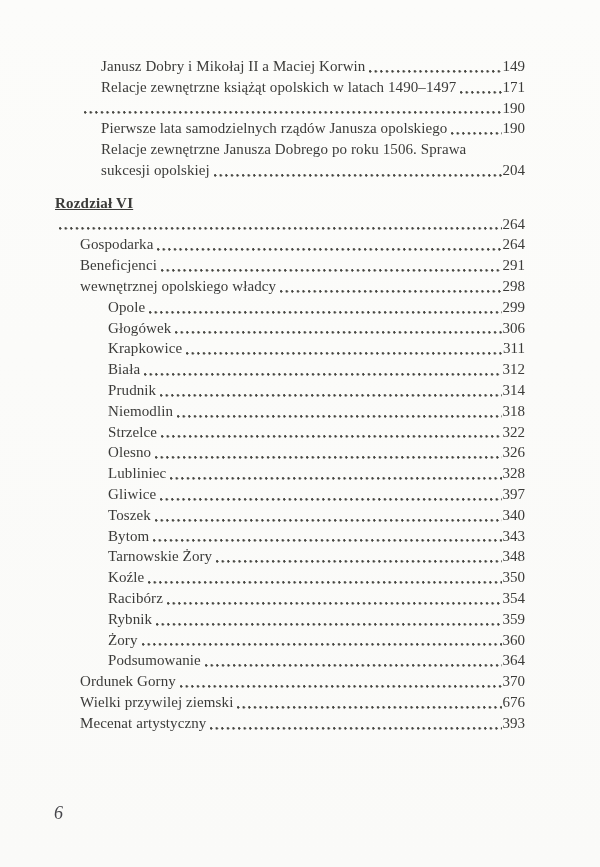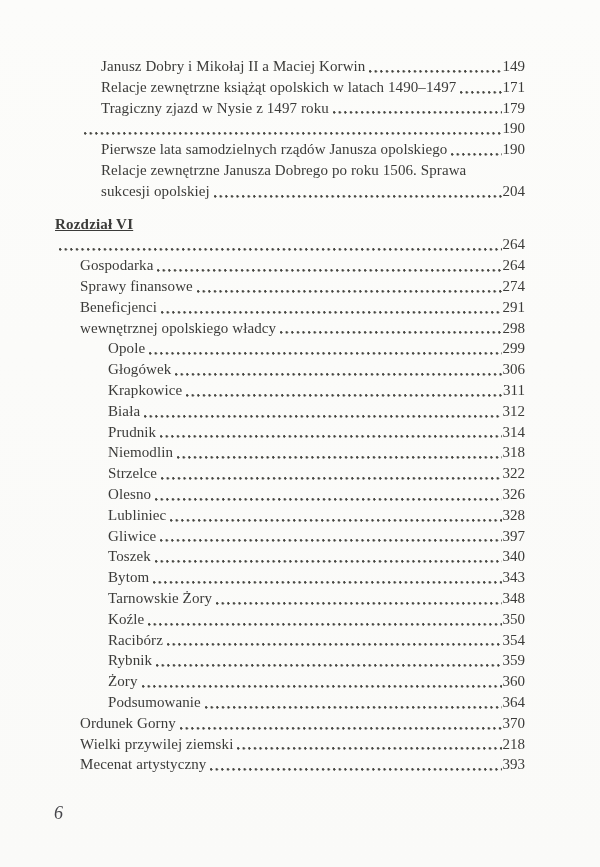--- a/index.html
+++ b/index.html
@@ -88,25 +88,20 @@
     <div class="toc-row i2">
       <span class="label">Janusz Dobry i Mikołaj II a Maciej Korwin</span>
       <span class="dots"></span>
       <span class="page">149</span>
     </div>
     <div class="toc-row i2">
       <span class="label">Relacje zewnętrzne książąt opolskich w latach 1490–1497</span>
       <span class="dots"></span>
       <span class="page">171</span>
     </div>
-    <div class="toc-row i2">
-      <span class="label">Tragiczny zjazd w Nysie z 1497 roku</span>
-      <span class="dots"></span>
-      <span class="page">179</span>
-    </div>
     <div class="toc-row i1">
       <span class="dots"></span>
       <span class="page">190</span>
     </div>
     <div class="toc-row i2">
       <span class="label">Pierwsze lata samodzielnych rządów Janusza opolskiego</span>
       <span class="dots"></span>
       <span class="page">190</span>
     </div>
     <div class="toc-row i2">
@@ -123,25 +118,20 @@
     <div class="toc-row i0">
       <span class="dots"></span>
       <span class="page">264</span>
     </div>
     <div class="toc-row i1">
       <span class="label">Gospodarka</span>
       <span class="dots"></span>
       <span class="page">264</span>
     </div>
     <div class="toc-row i1">
-      <span class="label">Sprawy finansowe</span>
-      <span class="dots"></span>
-      <span class="page">274</span>
-    </div>
-    <div class="toc-row i1">
       <span class="label">Beneficjenci</span>
       <span class="dots"></span>
       <span class="page">291</span>
     </div>
     <div class="toc-row i1">
       <span class="label">wewnętrznej opolskiego władcy</span>
       <span class="dots"></span>
       <span class="page">298</span>
     </div>
     <div class="toc-row i3">
@@ -235,21 +225,21 @@
       <span class="page">364</span>
     </div>
     <div class="toc-row i1 italic">
       <span class="label">Ordunek Gorny</span>
       <span class="dots"></span>
       <span class="page">370</span>
     </div>
     <div class="toc-row i1">
       <span class="label">Wielki przywilej ziemski</span>
       <span class="dots"></span>
-      <span class="page">218</span>
+      <span class="page">676</span>
     </div>
     <div class="toc-row i1">
       <span class="label">Mecenat artystyczny</span>
       <span class="dots"></span>
       <span class="page">393</span>
     </div>
   </div>
 
 <div class="folio">6</div>
 

